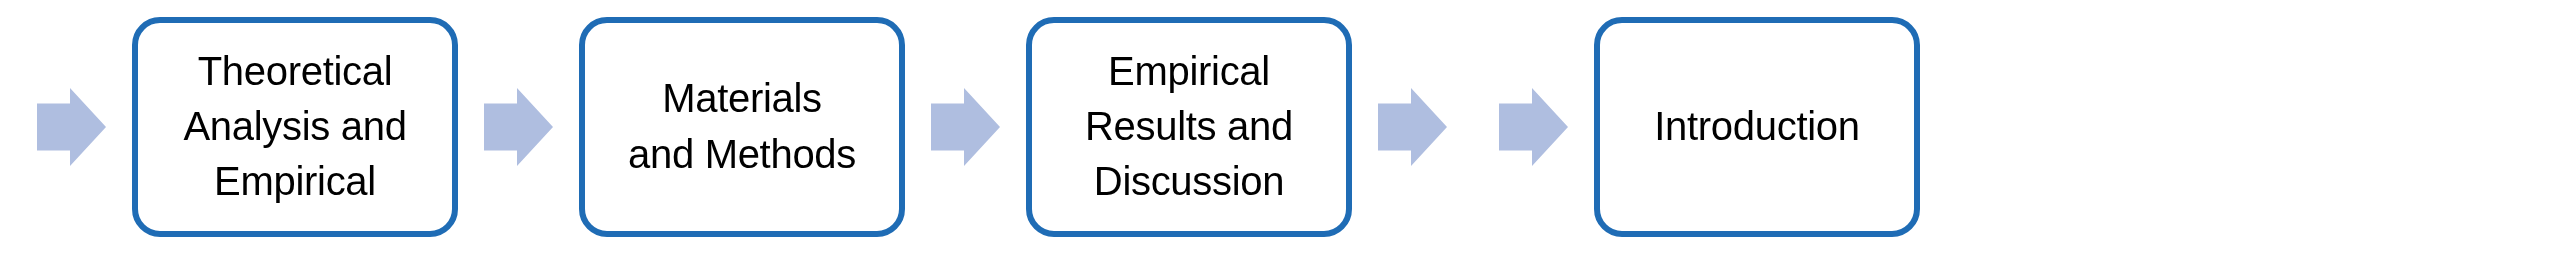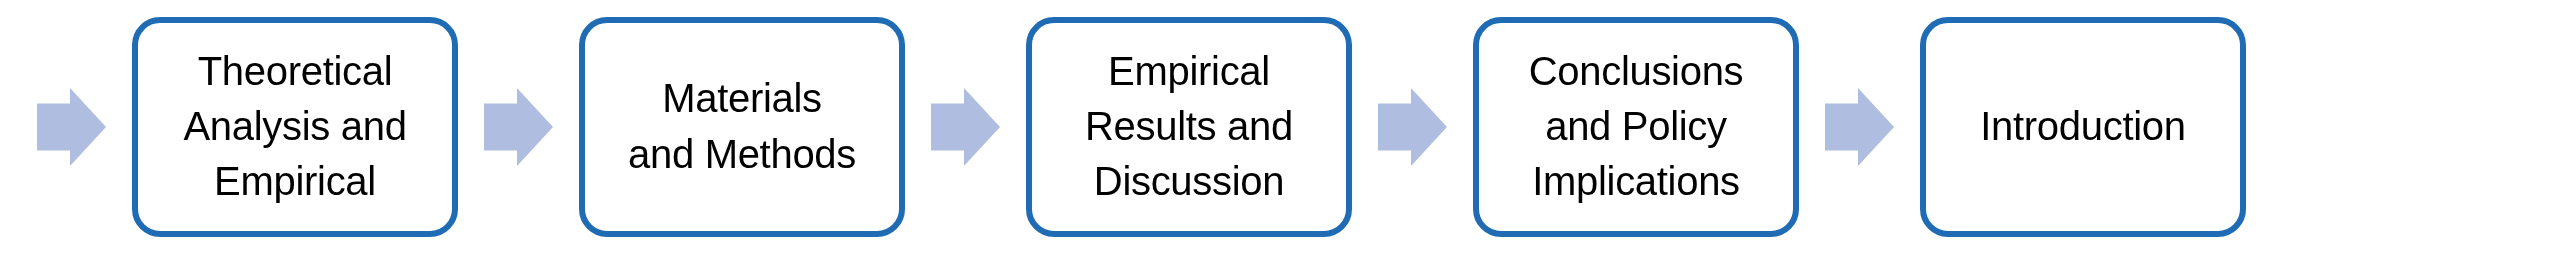--- a/index.html
+++ b/index.html
@@ -97,25 +97,20 @@
 Results and
 Discussion</div>
   </div>
 
   <div class="arrow-gap">
     <svg width="69" height="78" viewBox="0 0 115 130" aria-hidden="true">
       <polygon points="0,26 55,26 55,0 115,65 55,130 55,104 0,104" fill="currentColor"></polygon>
     </svg>
   </div>
 
-  <div class="step">
-    <div class="step-label">Conclusions
-and Policy
-Implications</div>
-  </div>
 
   <div class="arrow-gap">
     <svg width="69" height="78" viewBox="0 0 115 130" aria-hidden="true">
       <polygon points="0,26 55,26 55,0 115,65 55,130 55,104 0,104" fill="currentColor"></polygon>
     </svg>
   </div>
 
   <div class="step">
     <div class="step-label">Introduction</div>
   </div>

